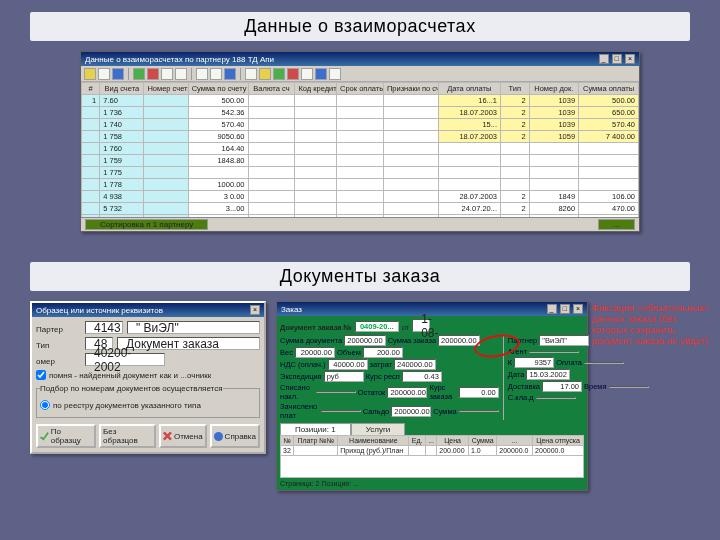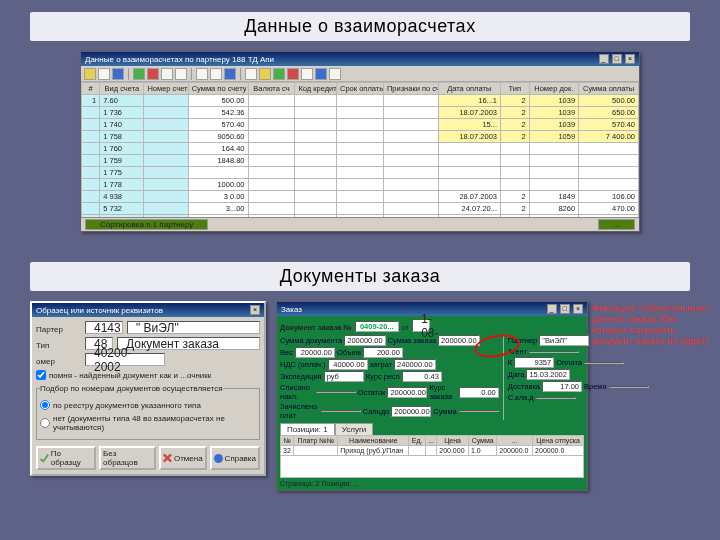--- a/index.html
+++ b/index.html
@@ -143,21 +143,21 @@
   .ord-body { padding:3px; font-size:7.5px; }
   .ord-head { display:flex; align-items:flex-end; gap:3px; margin-bottom:3px;}
   .ord-head .num { background:#fff; border:1px inset #aaa; color:#0a4; font-weight:bold; padding:0 4px; }
   .ord-fields { display:flex; gap:4px; }
   .ord-col { display:flex; flex-direction:column; gap:1px; }
   .pair { display:flex; gap:2px; align-items:center; }
   .pair span.lab { color:#003; }
   .pair span.val { background:#fff; border:1px inset #aaa; padding:0 2px; min-width:40px; text-align:right; display:inline-block;}
   .pair span.val.l { text-align:left; }
   .tabs { display:flex; margin-top:3px; }
-  .tab { background:#e4e2d8; border:1px solid #999; border-bottom:none; padding:1px 6px; font-size:8px; }
+  .tab { background:#e4e2d8; border:1px solid #999; border-bottom:none; padding:1px 14px; font-size:8px; }
   .tab.active { background:#fff; }
   .ord-grid { width:100%; border-collapse:collapse; background:#fff; }
   .ord-grid th, .ord-grid td { border:1px solid #bbb; font-size:7px; padding:1px 2px; height:10px; }
   .ord-grid th { background:#d4d0c8; font-weight:normal; }
   .circle {
     position:absolute; right:68px; top:34px;
     width:46px; height:22px; border:2px solid #e01010; border-radius:50%;
     transform: rotate(-10deg);
     pointer-events:none;
   }
@@ -426,24 +426,20 @@
       </div>
       <div class="chk">
           <input type="checkbox" checked="" style="">
           <span>помня - найденный документ как и ...очникк</span>
         </div>
       <fieldset style="border:1px solid #999; padding:3px; margin-top:2px;">
         <legend style="font-size:8px;">Подбор по номерам документов осуществляется</legend>
         <div class="chk">
             <input type="radio" checked="" style="">
             <span>по реестру документов указанного типа</span>
-          </div>
-        <div class="chk">
-            <input type="radio" style="">
-            <span>нет (документы типа 48 во взаиморасчетах не учитываются)</span>
           </div>
       </fieldset>
       <div class="btnrow">
         <div class="wbtn">
             <span class="ic ok"></span>
             <span>По образцу</span>
           </div>
         <div class="wbtn">
             <span>Без образцов</span>
           </div>

